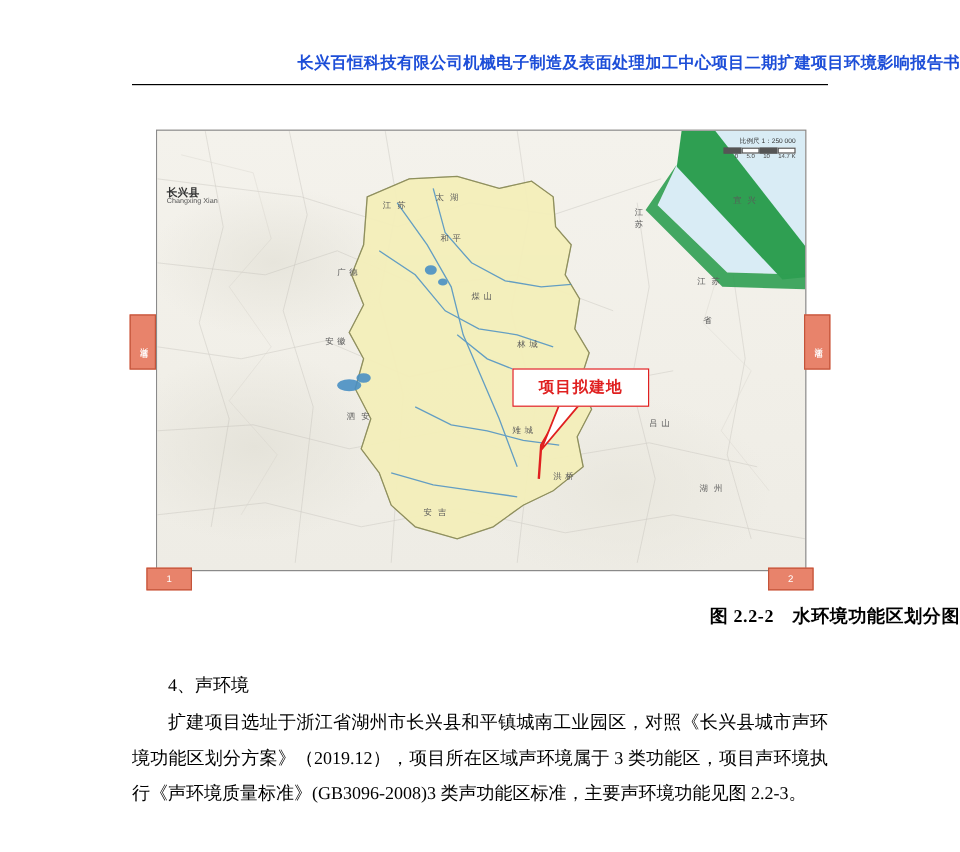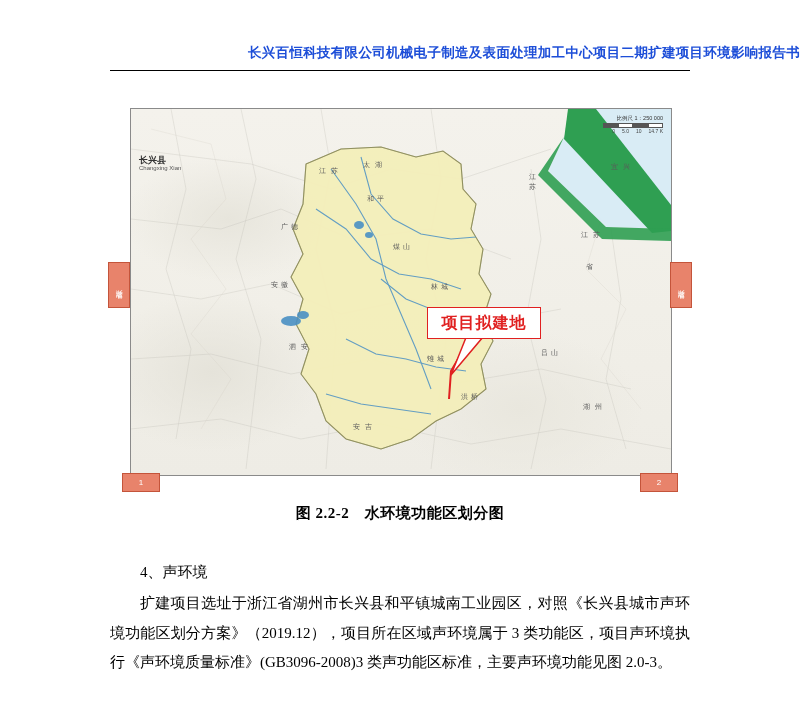--- a/index.html
+++ b/index.html
@@ -147,21 +147,21 @@
   .callout {
     position: absolute;
     left: 296px;
     top: 198px;
     width: 112px;
     height: 30px;
     border: 1.6px solid #e02020;
     background: #ffffff;
     color: #e02020;
     font-family: "Liberation Sans", sans-serif;
-    font-size: 16px;
+    font-size: 13px;
     font-weight: bold;
     display: flex;
     align-items: center;
     justify-content: center;
     letter-spacing: 1px;
     z-index: 6;
   }
   .callout-leader {
     position: absolute;
     z-index: 5;
@@ -204,21 +204,21 @@
   }
   .corner-box.bl { left: 14px; bottom: 0px; }
   .corner-box.br { right: 14px; bottom: 0px; }
 
   
   .fig-caption {
     position: absolute;
     top: 504px;
     left: 0;
     width: 800px;
-    text-align: center;
+    text-align: right;
     font-size: 15px;
     font-weight: bold;
     font-family: "Liberation Serif", serif;
     letter-spacing: .5px;
   }
 
   .body-block {
     position: absolute;
     top: 558px;
     left: 110px;
@@ -372,14 +372,14 @@
   <div class="side-tab right">浙江省</div>
 
   <div class="corner-box bl">1</div>
   <div class="corner-box br">2</div>
 </div>
 
 <div class="fig-caption">图 2.2-2　水环境功能区划分图</div>
 
 <div class="body-block">
   <div class="para-indent sec-title">4、声环境</div>
-  <div class="para-indent">扩建项目选址于浙江省湖州市长兴县和平镇城南工业园区，对照《长兴县城市声环境功能区划分方案》（2019.12），项目所在区域声环境属于 3 类功能区，项目声环境执行《声环境质量标准》(GB3096-2008)3 类声功能区标准，主要声环境功能见图 2.0-3。</div>
+  <div class="para-indent">扩建项目选址于浙江省湖州市长兴县和平镇城南工业园区，对照《长兴县城市声环境功能区划分方案》（2019.12），项目所在区域声环境属于 3 类功能区，项目声环境执行《声环境质量标准》(GB3096-2008)3 类声功能区标准，主要声环境功能见图 2.2-3。</div>
 </div>
 
 </body></html>

